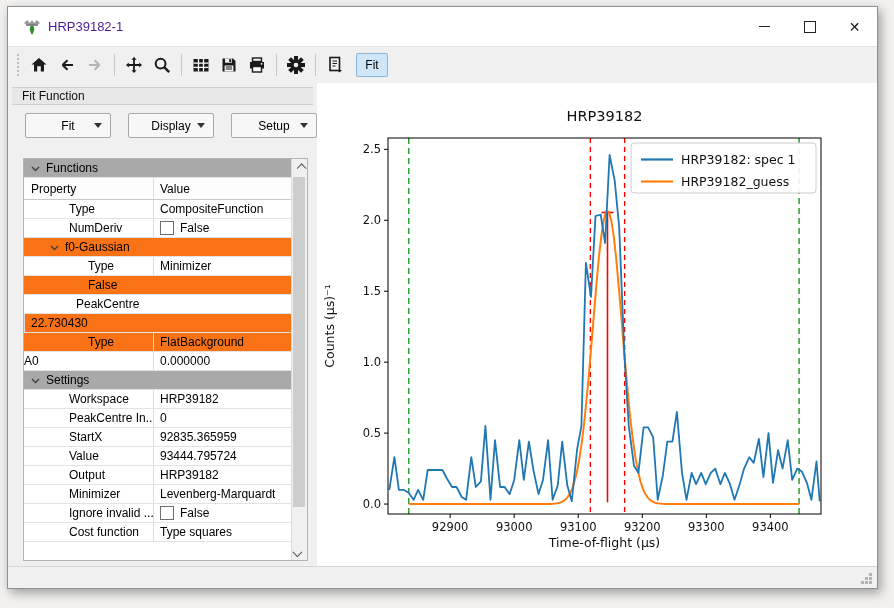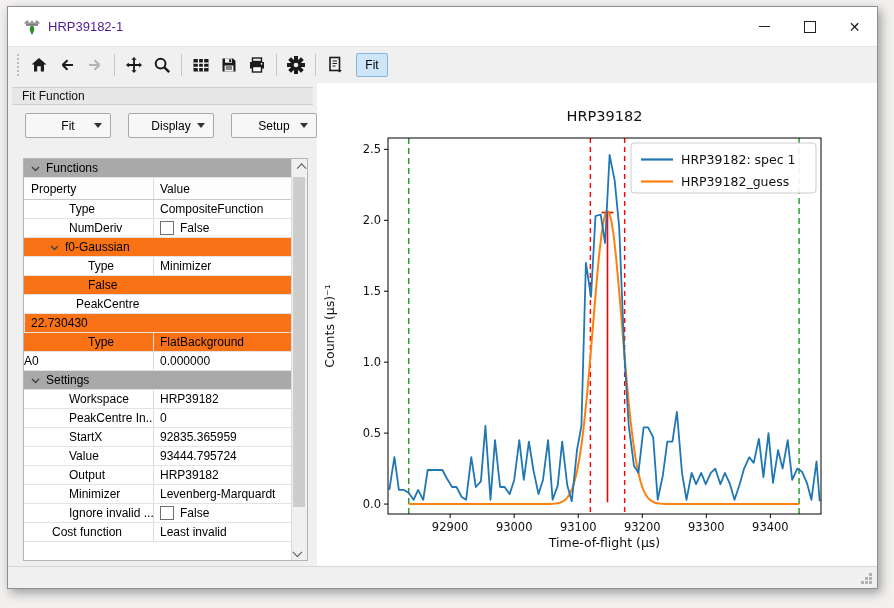--- a/index.html
+++ b/index.html
@@ -289,23 +289,23 @@
               </div>
             </div>
             <div class="pt-row">
               <div class="pt-name" style="padding-left:45px">Ignore invalid ...</div>
               <div class="pt-value">
                 <span class="cbx"></span>
                 <span>False</span>
               </div>
             </div>
             <div class="pt-row">
-              <div class="pt-name" style="padding-left:28px">Cost function</div>
-              <div class="pt-value">
-                <span>Least invalid</span>
+              <div class="pt-name" style="padding-left:45px">Cost function</div>
+              <div class="pt-value">
+                <span>Type squares</span>
               </div>
             </div>
           </div>
         <div class="pt-scroll">
           <div class="sb-btn sb-up">
               <span class="sb-chev"></span>
             </div>
           <div class="sb-thumb"></div>
           <div class="sb-btn sb-down">
               <span class="sb-chev"></span>

